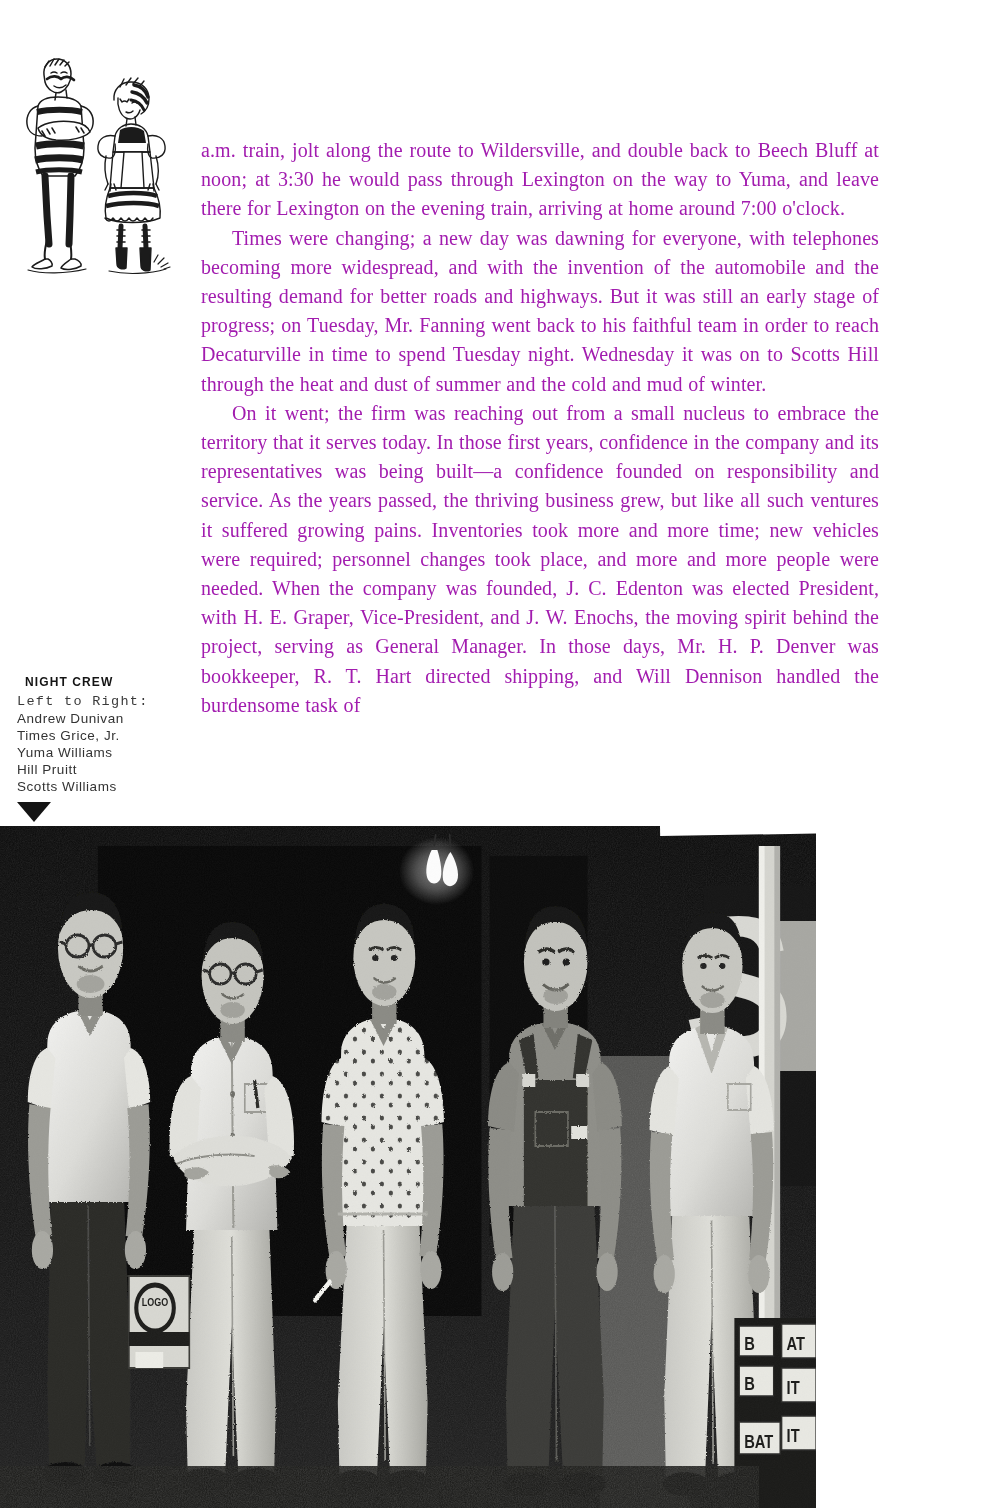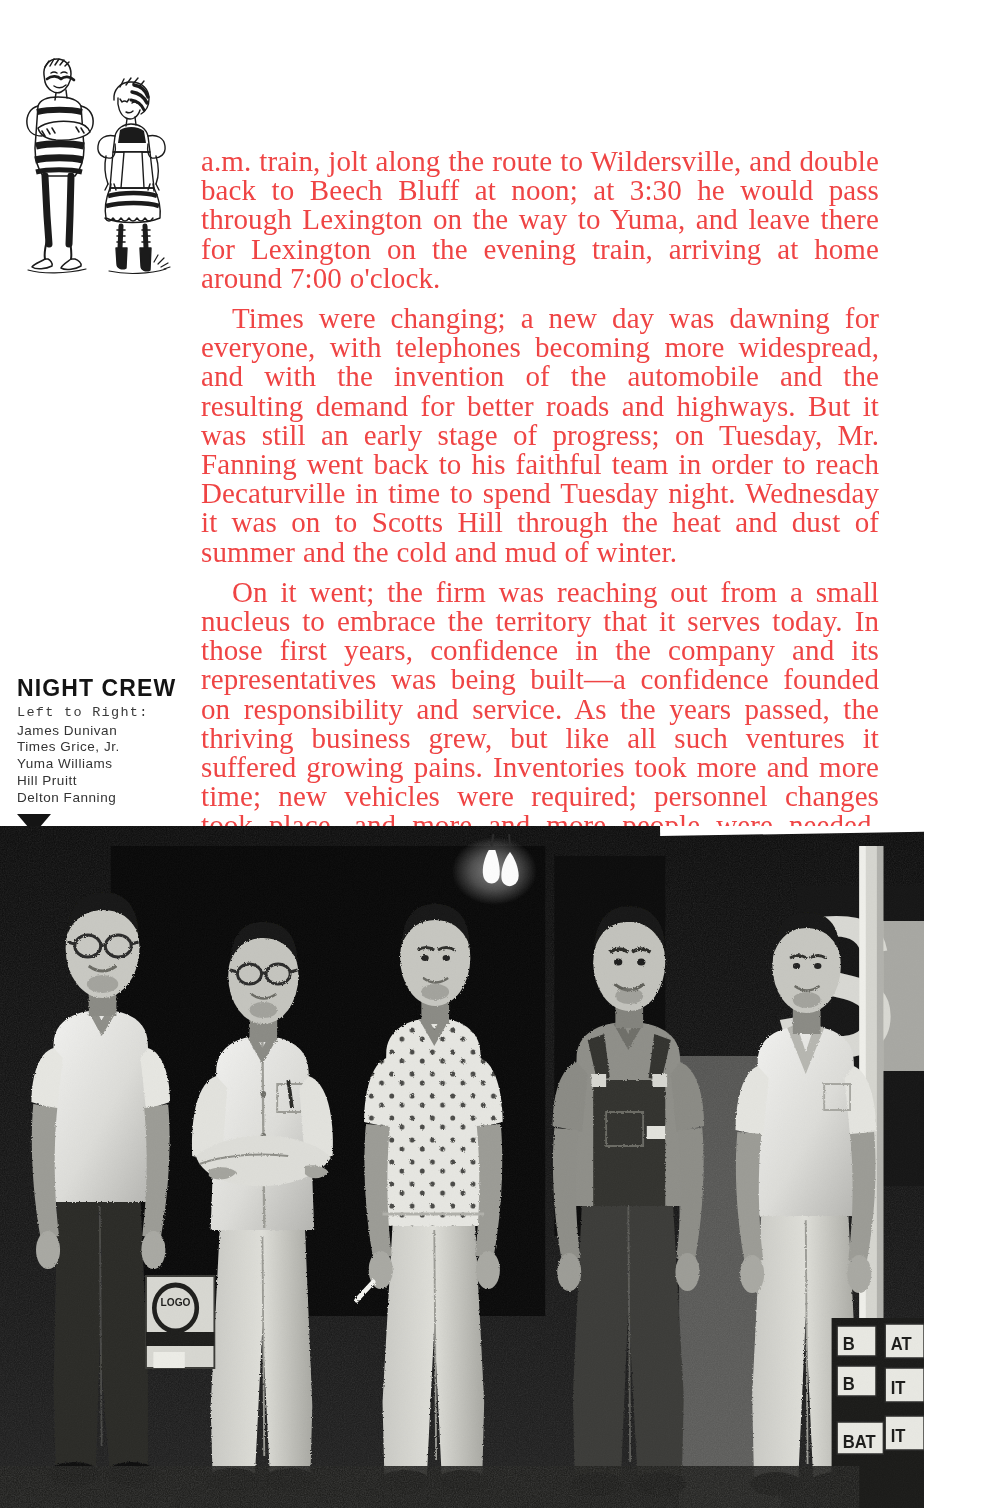--- a/index.html
+++ b/index.html
@@ -28,47 +28,47 @@
   #cartoon svg { display: block; width: 100%; height: 100%; }
 
   
   #text-column {
     position: absolute;
     left: 201px;
     top: 136px;
     width: 678px;
   }
   .body-paragraph {
-    margin: 11px 0 0 0;
+    margin: 0 0 0 0;
     text-align: justify;
     text-align-last: left;
-    font-size: 29px;
+    font-size: 20px;
     line-height: 29.2px;
     letter-spacing: 0.1px;
     word-spacing: 0.5px;
-    color: #ef4444;
+    color: #a21caf;
     text-indent: 0;
     font-family: "Liberation Serif", serif;
   }
   .body-paragraph.indented { text-indent: 31px; }
 
   
   #caption-block {
     position: absolute;
     left: 17px;
     top: 676px;
     width: 160px;
   }
   #caption-title {
     font-family: "Liberation Sans", sans-serif;
     font-weight: bold;
-    font-size: 23px;
+    font-size: 12px;
     letter-spacing: 1.1px;
     color: #141414;
-    margin: 0 0 5px 0;
+    margin: 0 0 5px 8px;
     line-height: 1.05;
   }
   #caption-subtitle {
     font-family: Liberation Mono, monospace;
     font-size: 13.5px;
     letter-spacing: 1.3px;
     color: #3a3a3a;
     margin: 0 0 1px 0;
     line-height: 1.22;
   }
@@ -88,21 +88,21 @@
     border-left: 17px solid transparent;
     border-right: 17px solid transparent;
     border-top: 20px solid #141414;
   }
 
   
   #photo {
     position: absolute;
     left: 0px;
     top: 826px;
-    width: 924px;
+    width: 816px;
     height: 682px;
     overflow: hidden;
     background: #fde047;
   }
   #photo svg { display: block; width: 100%; height: 100%; }
   
   #photo-top-sliver {
     position: absolute;
     left: 660px;
     top: 0;
@@ -219,25 +219,25 @@
 
 <div id="text-column">
   <p class="body-paragraph">a.m. train, jolt along the route to Wildersville, and double back to Beech Bluff at noon; at 3:30 he would pass through Lexington on the way to Yuma, and leave there for Lexington on the evening train, arriving at home around 7:00 o'clock.</p>
   <p class="body-paragraph indented">Times were changing; a new day was dawning for everyone, with telephones becoming more widespread, and with the invention of the automobile and the resulting demand for better roads and highways. But it was still an early stage of progress; on Tuesday, Mr. Fanning went back to his faithful team in order to reach Decaturville in time to spend Tuesday night. Wednesday it was on to Scotts Hill through the heat and dust of summer and the cold and mud of winter.</p>
   <p class="body-paragraph indented">On it went; the firm was reaching out from a small nucleus to embrace the territory that it serves today. In those first years, confidence in the company and its representatives was being built—a confidence founded on responsibility and service. As the years passed, the thriving business grew, but like all such ventures it suffered growing pains. Inventories took more and more time; new vehicles were required; personnel changes took place, and more and more people were needed. When the company was founded, J. C. Edenton was elected President, with H. E. Graper, Vice-President, and J. W. Enochs, the moving spirit behind the project, serving as General Manager. In those days, Mr. H. P. Denver was bookkeeper, R. T. Hart directed shipping, and Will Dennison handled the burdensome task of</p>
 </div>
 
 <div id="caption-block">
   <div id="caption-title">NIGHT CREW</div>
   <div id="caption-subtitle">Left to Right:</div>
-  <div class="caption-name">James Dunivan</div>
+  <div class="caption-name">Andrew Dunivan</div>
   <div class="caption-name">Times Grice, Jr.</div>
   <div class="caption-name">Yuma Williams</div>
   <div class="caption-name">Hill Pruitt</div>
-  <div class="caption-name">Delton Fanning</div>
+  <div class="caption-name">Scotts Williams</div>
   <div id="caption-arrow"></div>
 </div>
 
 <div id="photo">
   <svg viewBox="0 0 1000 682" preserveAspectRatio="none" xmlns="http://www.w3.org/2000/svg" aria-hidden="true">
     <defs>
 
       <filter id="grain" x="0" y="0" width="100%" height="100%">
         <feTurbulence type="fractalNoise" baseFrequency="0.85" numOctaves="3" result="n"></feTurbulence>
         <feColorMatrix in="n" type="saturate" values="0"></feColorMatrix>

